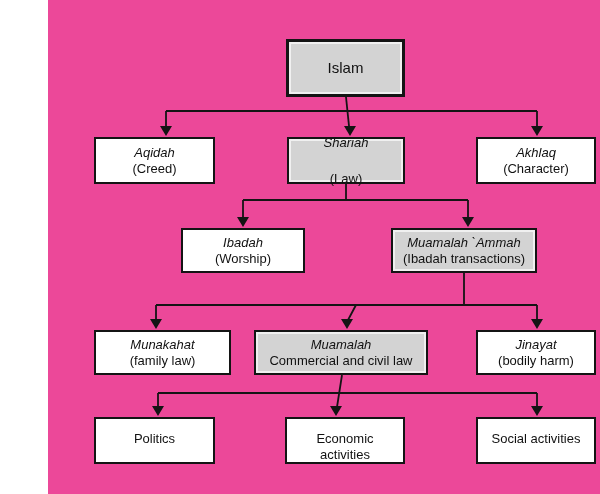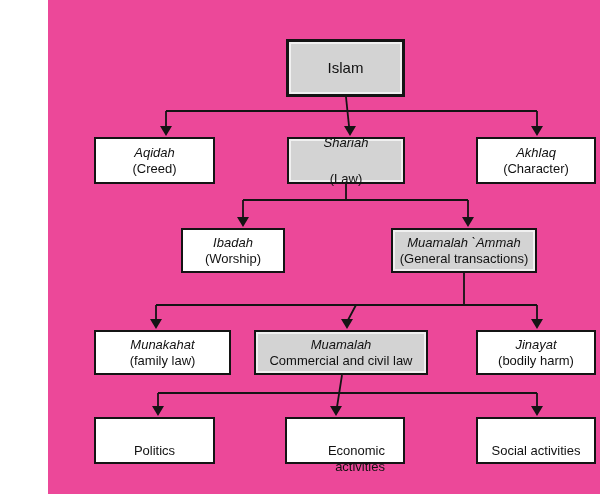--- a/index.html
+++ b/index.html
@@ -17,28 +17,28 @@
     background:#fff;border:2.5px solid #141414;
     display:flex;flex-direction:column;align-items:center;justify-content:center;
     text-align:center;font-size:13px;line-height:16px;
   }
   .node.highlight{
     background:#d3d3d3;
     box-shadow:inset 0 0 0 2px #f0f0f0;
   }
   .node .term{white-space:pre-line;}
   .node.it .term{font-style:italic;}
-  .node.top{justify-content:flex-start;padding-top:24px;text-align:right;}
+  .node.top{justify-content:flex-start;padding-top:12px;}
 
   
   .n-islam    {left:238px;top:39px; width:119px;height:58px;border-width:3px;font-size:15px;}
   .n-aqidah   {left:46px; top:137px;width:121px;height:47px;}
   .n-shariah  {left:239px;top:137px;width:118px;height:47px;gap:20px;}
   .n-akhlaq   {left:428px;top:137px;width:120px;height:47px;}
-  .n-ibadah   {left:133px;top:228px;width:104px;height:45px;}
+  .n-ibadah   {left:133px;top:228px;width:124px;height:45px;}
   .n-muamalah-ammah{left:343px;top:228px;width:146px;height:45px;}
   .n-munakahat{left:46px; top:330px;width:137px;height:45px;}
   .n-muamalah {left:206px;top:330px;width:174px;height:45px;}
   .n-jinayat  {left:428px;top:330px;width:120px;height:45px;}
   .n-politics {left:46px; top:417px;width:121px;height:47px;}
   .n-economic {left:237px;top:417px;width:120px;height:47px;}
   .n-social   {left:428px;top:417px;width:120px;height:47px;}
   .n-economic .term{width:80px;}
 </style>
 </head>
@@ -101,21 +101,21 @@
     <div class="term">Akhlaq</div>
     <div class="gloss">(Character)</div>
   </div>
 
   <div class="node it n-ibadah">
     <div class="term">Ibadah</div>
     <div class="gloss">(Worship)</div>
   </div>
   <div class="node highlight it n-muamalah-ammah">
     <div class="term">Muamalah `Ammah</div>
-    <div class="gloss">(General transactions)</div>
+    <div class="gloss">(Ibadah transactions)</div>
   </div>
 
   <div class="node it n-munakahat">
     <div class="term">Munakahat</div>
     <div class="gloss">(family law)</div>
   </div>
   <div class="node highlight it n-muamalah">
     <div class="term">Muamalah</div>
     <div class="gloss">Commercial and civil law</div>
   </div>

